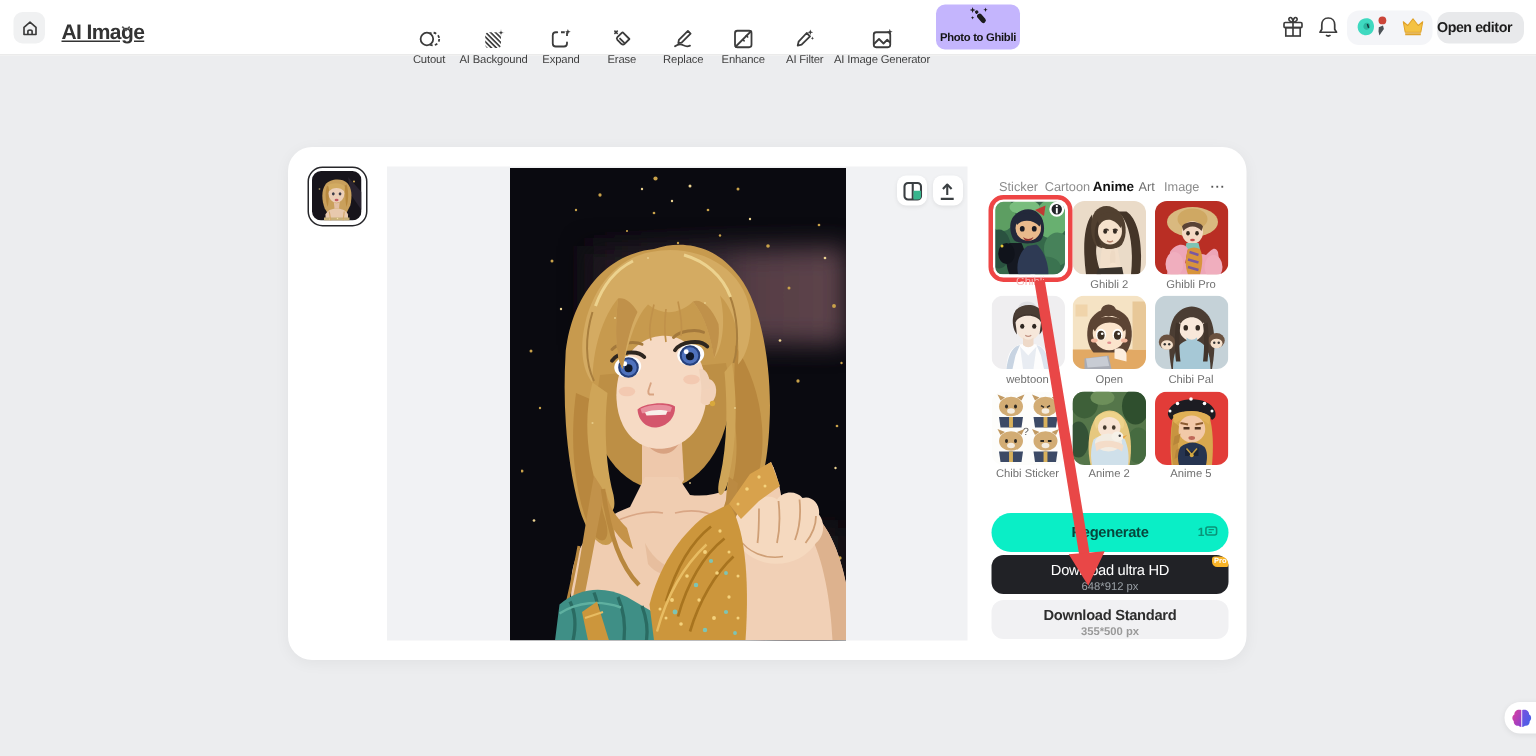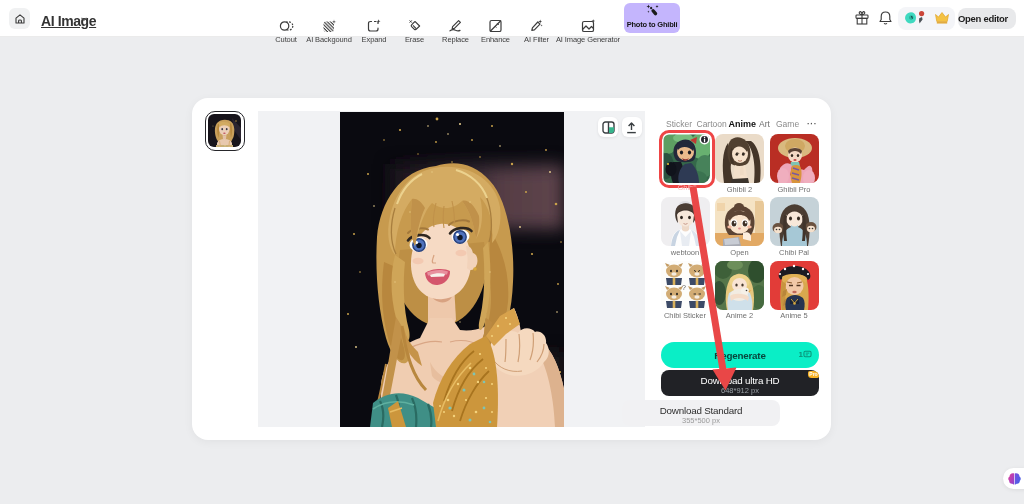--- a/index.html
+++ b/index.html
@@ -29,21 +29,21 @@
 .glbl { position:absolute; width:60px; text-align:center; font-size:7.5px; color:#707070; }
 .selbox { position:absolute; left:659px; top:130px; width:56px; height:58px; border:3.5px solid #ee4545; border-radius:10px; background:transparent; z-index:5; box-shadow:inset 0 0 0 1.5px #ffffff; }
 .sellbl { position:absolute; left:659px; top:183px; width:56px; text-align:center; font-size:7.5px; color:#f6b9b9; z-index:6; }
 .btn-regen { position:absolute; left:661px; top:342px; width:158px; height:25.5px; background:#0aeec6; border-radius:13px; }
 .btn-regen .t { position:absolute; width:100%; text-align:center; top:7.5px; font-size:9.8px; font-weight:bold; color:#07463c; letter-spacing:-0.2px; }
 .btn-regen .c { position:absolute; right:7px; top:8px; font-size:8px; color:#0a9478; font-weight:bold; }
 .btn-dark { position:absolute; left:661px; top:370px; width:158px; height:26px; background:#212226; border-radius:8px; }
 .btn-dark .t1 { position:absolute; width:100%; text-align:center; top:4.5px; font-size:9.8px; color:#ffffff; letter-spacing:-0.2px; }
 .btn-dark .t2 { position:absolute; width:100%; text-align:center; top:15.5px; font-size:7.5px; color:#9aa0a6; }
 .probadge { position:absolute; right:0px; top:0.5px; width:11px; height:7px; background:#f9b427; border-radius:2px 6px 2px 4px; font-size:5px; color:#fff; text-align:center; line-height:7px; font-weight:bold; }
-.btn-std { position:absolute; left:622px; top:400px; width:158px; height:26px; background:#f1f1f3; border-radius:8px; }
+.btn-std { position:absolute; left:661px; top:400px; width:158px; height:26px; background:#f1f1f3; border-radius:8px;font-weight:bold; }
 .btn-std .t1 { position:absolute; width:100%; text-align:center; top:4.5px; font-size:9.8px; color:#2d2d2d; letter-spacing:-0.2px; }
 .btn-std .t2 { position:absolute; width:100%; text-align:center; top:15.5px; font-size:7.5px; color:#9a9a9a; }
 .fab { position:absolute; left:1003px; top:468px; width:32px; height:21px; background:#ffffff; border-radius:11px; box-shadow:0 1px 4px rgba(0,0,0,0.08); }
 .arrow { position:absolute; left:0; top:0; width:1024px; height:504px; pointer-events:none; z-index:10; }
 </style>
 </head>
 <body>
 <div class="topbar"></div>
 <div class="homebtn">
 <svg width="12" height="12" viewBox="0 0 12 12" fill="none" stroke="#3a3a3a" stroke-width="1.1" stroke-linejoin="round">
@@ -372,21 +372,21 @@
       <path d="M3.6 5 L6.5 2 L9.4 5" stroke-linejoin="round"></path>
       <path d="M2.2 11.6 L10.8 11.6"></path>
     </svg>
 </div>
 
 <div class="tabs">
   <span style="left:666px;color:#8b8b8b">Sticker</span>
   <span style="left:696.5px;color:#8b8b8b">Cartoon</span>
   <span style="left:728.5px;color:#111;font-weight:bold;font-size:9px">Anime</span>
   <span style="left:759px;color:#6e6e6e">Art</span>
-  <span style="left:776px;color:#8b8b8b">Game</span>
+  <span style="left:776px;color:#8b8b8b">Image</span>
   <span style="left:807px;color:#555;font-weight:bold;letter-spacing:0.5px">···</span>
 </div>
 
 <div class="gthumb" style="left:660.5px;top:133.5px">
     <svg width="49" height="49" viewBox="0 0 49 49">
       <rect width="49" height="49" fill="#35684a"></rect>
       <ellipse cx="7" cy="9" rx="9" ry="11" fill="#5d9e62"></ellipse>
       <ellipse cx="40" cy="12" rx="11" ry="13" fill="#68b070"></ellipse>
       <ellipse cx="44" cy="32" rx="9" ry="11" fill="#47825a"></ellipse>
       <ellipse cx="5" cy="32" rx="8" ry="13" fill="#2a5240"></ellipse>

